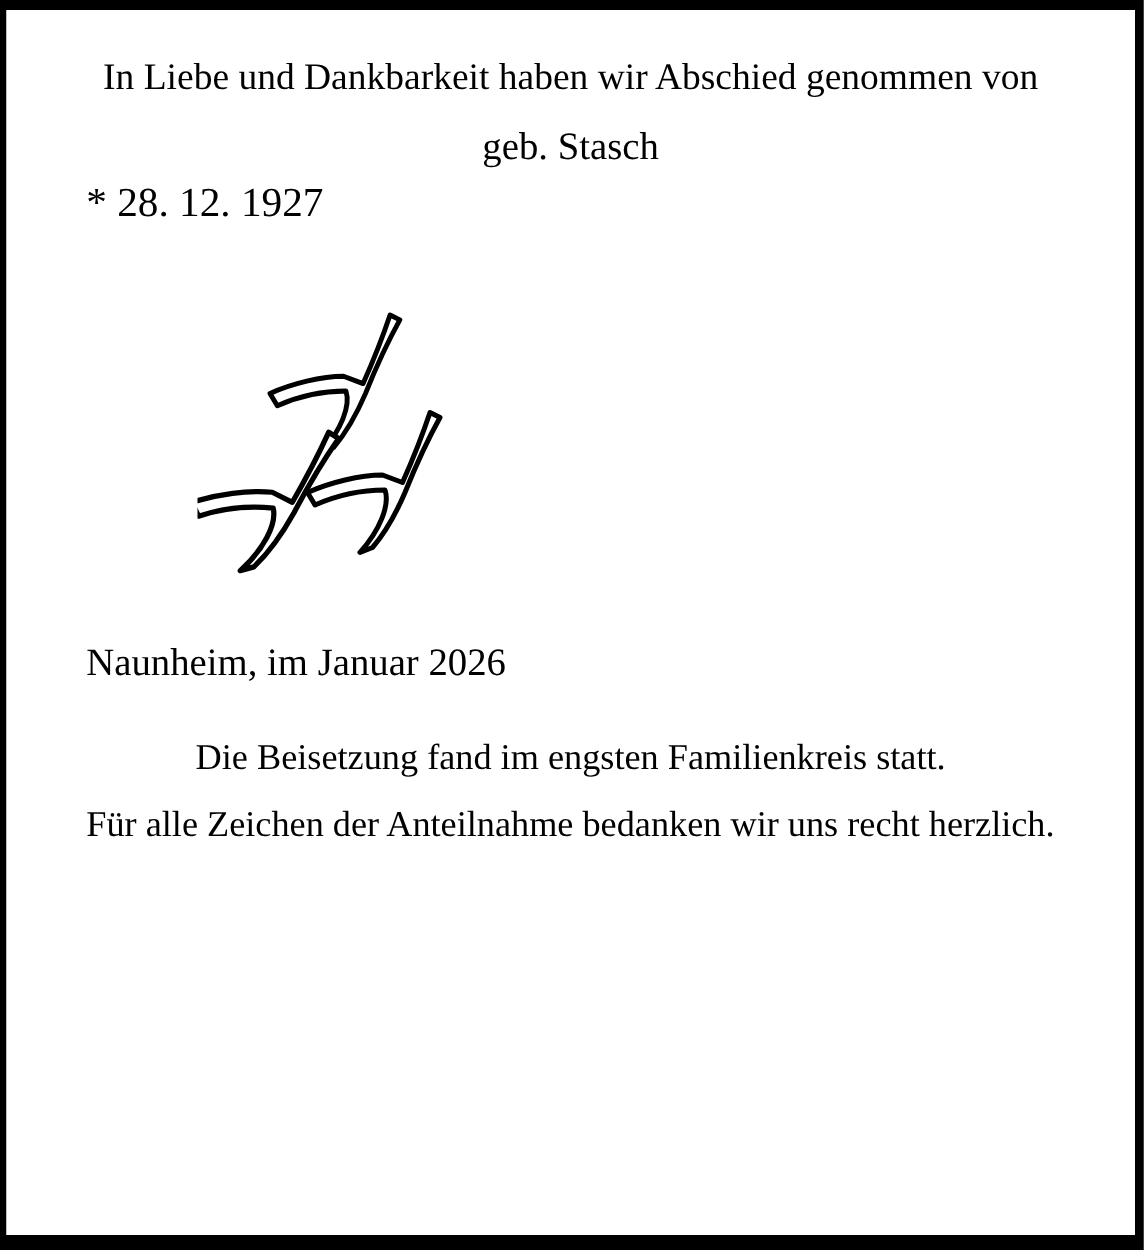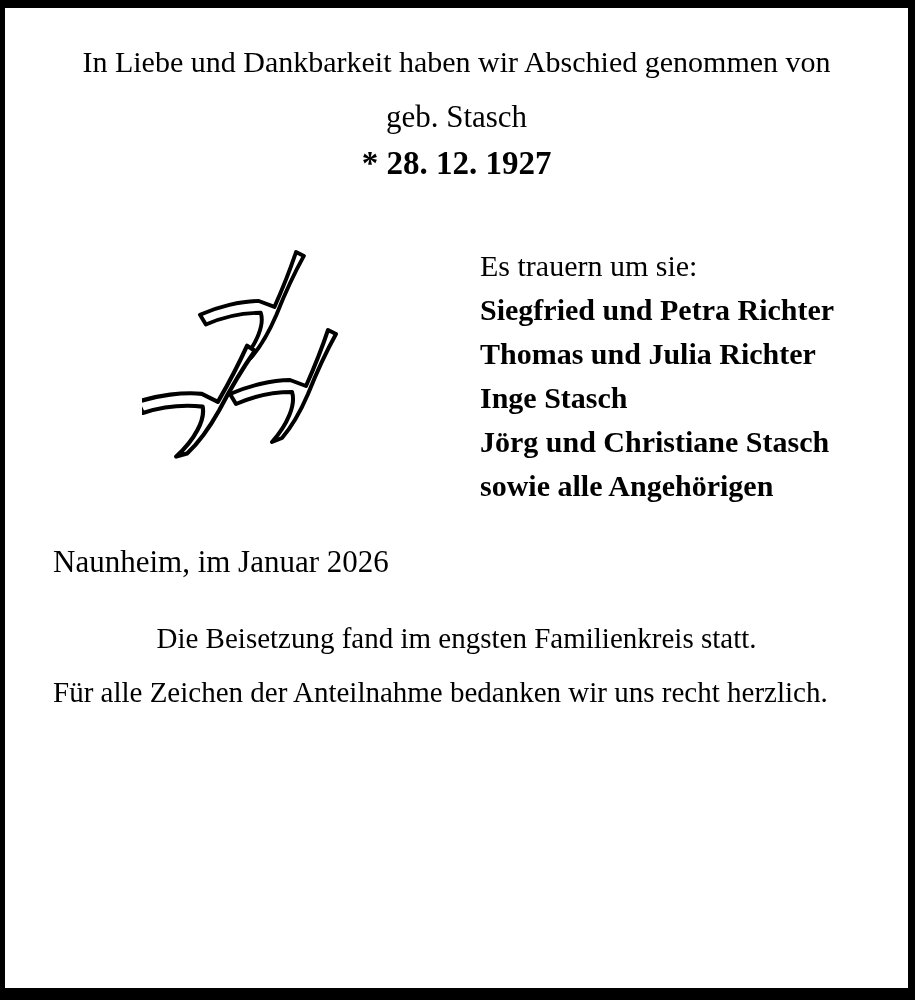--- a/index.html
+++ b/index.html
@@ -9,21 +9,21 @@
     font-family: "Liberation Serif", serif;
   }
   .frame {
     width: 915px; height: 1000px;
     background: #fff;
     color: #000;
     border: solid #000;
     border-width: 8px 7px 12px 5px;
     overflow: hidden;
   }
-  .content { padding: 0 48px; }
+  .content { padding: 0 64px; }
 
   .intro {
     margin-top: 36px;
     text-align: center;
     font-size: 30px;
     line-height: 35px;
   }
   .name {
     margin-top: 46px;
     text-align: center;
@@ -34,25 +34,24 @@
   }
   .maiden {
     margin-top: 20px;
     text-align: center;
     font-size: 31px;
     line-height: 35px;
   }
   .dates {
     margin-top: 10px;
     display: flex;
-    justify-content: center;
+    justify-content: space-between;
     gap: 80px;
     font-size: 33px;
     line-height: 38px;
-    font-weight: bold;
   }
   .middle {
     margin-top: 62px;
     display: flex;
     align-items: flex-start;
   }
   .birds {
     flex: none;
     margin-left: 89px;
     width: 212px;
@@ -102,28 +101,20 @@
                    C24,66 44,62 62,62 C66,74 58,94 42,112 L52,108
                    C64,94 72,78 78,64 C86,44 96,22 106,4 Z"></path>
         </defs>
         <g fill="#ffffff" stroke="#000000" stroke-width="4" stroke-linejoin="round">
           <use href="#bird" transform="translate(58,8) scale(0.98)"></use>
           <use href="#bird" transform="translate(88,86)"></use>
           <use href="#bird" transform="translate(-4,98) rotate(6 70 60) scale(1.05)"></use>
         </g>
       </svg>
 
-      <div class="mourners">
-        <div class="head">Es trauern um sie:</div>
-        <div class="m-line">Siegfried und Petra Richter</div>
-        <div class="m-line">Thomas und Julia Richter</div>
-        <div class="m-line">Inge Stasch</div>
-        <div class="m-line">Jörg und Christiane Stasch</div>
-        <div class="m-line">sowie alle Angehörigen</div>
-      </div>
     </div>
 
     <div class="dateline">Naunheim, im Januar 2026</div>
 
     <div class="para first">Die Beisetzung fand im engsten Familienkreis statt.</div>
 
     <div class="para">Für alle Zeichen der Anteilnahme bedanken wir uns recht herzlich.</div>
 
 
   </div>

